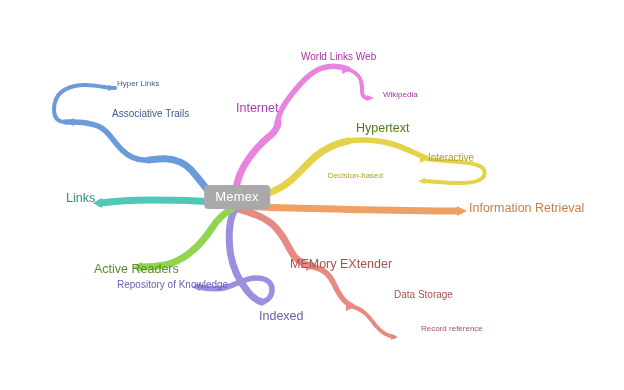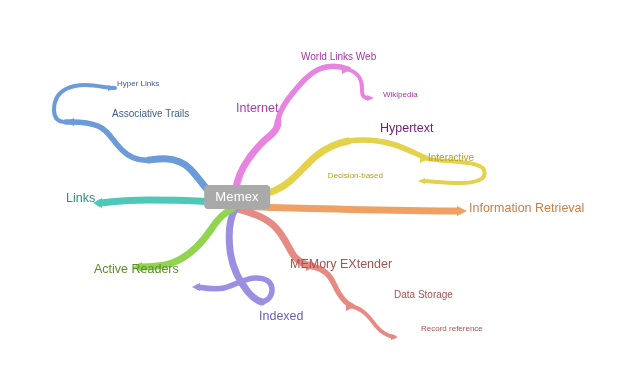--- a/index.html
+++ b/index.html
@@ -87,21 +87,21 @@
 
     <path d="M232,204 C210,201 180,200 150,200 C126,200 108,202 100,203" stroke="#4ec9b8" stroke-width="7" fill="none" stroke-linecap="round"></path>
     <polygon points="93,203 102,198 102,208" fill="#4ec9b8"></polygon>
   </svg>
 
   <div id="root-node" style="left:237px; top:197px; transform: translate(-50%, -50%);">Memex</div>
 
 
   <div class="node-label lvl1" style="left:236px; top:114px; color:#b03ab0; transform: translate(0, -100%);">Internet</div>
 
-  <div class="node-label lvl1" style="left:356px; top:134px; color:#701a75; transform: translate(0, -100%); margin-left: 24px;">Hypertext</div>
+  <div class="node-label lvl1" style="left:356px; top:134px; color:#4d7c0f; transform: translate(0, -100%);">Hypertext</div>
 
   <div class="node-label lvl1" style="left:469px; top:208px; color:#c87f45; transform: translate(0, -50%);">Information Retrieval</div>
 
   <div class="node-label lvl1" style="left:290px; top:258px; color:#a85050; transform: translate(0, 0);">MEMory EXtender</div>
 
   <div class="node-label lvl1" style="left:259px; top:310px; color:#6a5fb0; transform: translate(0, 0);">Indexed</div>
 
   <div class="node-label lvl1" style="left:94px; top:263px; color:#5a8c28; transform: translate(0, 0);">Active Readers</div>
 
   <div class="node-label lvl1" style="left:66px; top:204px; color:#2a9080; transform: translate(0, -100%);">Links</div>
@@ -115,14 +115,15 @@
   <div class="node-label lvl3" style="left:383px; top:95px; color:#a834a8; transform: translate(0, -50%);">Wikipedia</div>
 
   <div class="node-label lvl2" style="left:428px; top:153px; color:#b5a020; transform: translate(0, 0);">Interactive</div>
 
   <div class="node-label lvl3" style="left:383px; top:176px; color:#b5a020; transform: translate(-100%, -50%);">Decision-based</div>
 
   <div class="node-label lvl2" style="left:351px; top:300px; color:#a85050; transform: translate(0, -100%); padding-left: 43px;">Data Storage</div>
 
   <div class="node-label lvl3" style="left:421px; top:329px; color:#a85050; transform: translate(0, -50%);">Record reference</div>
 
+  <div class="node-label lvl2" style="left:117px; top:285px; color:#6a5fb0; transform: translate(0, -50%);">Repository of Knowledge</div>
 
 </div>
 
 </body></html>

